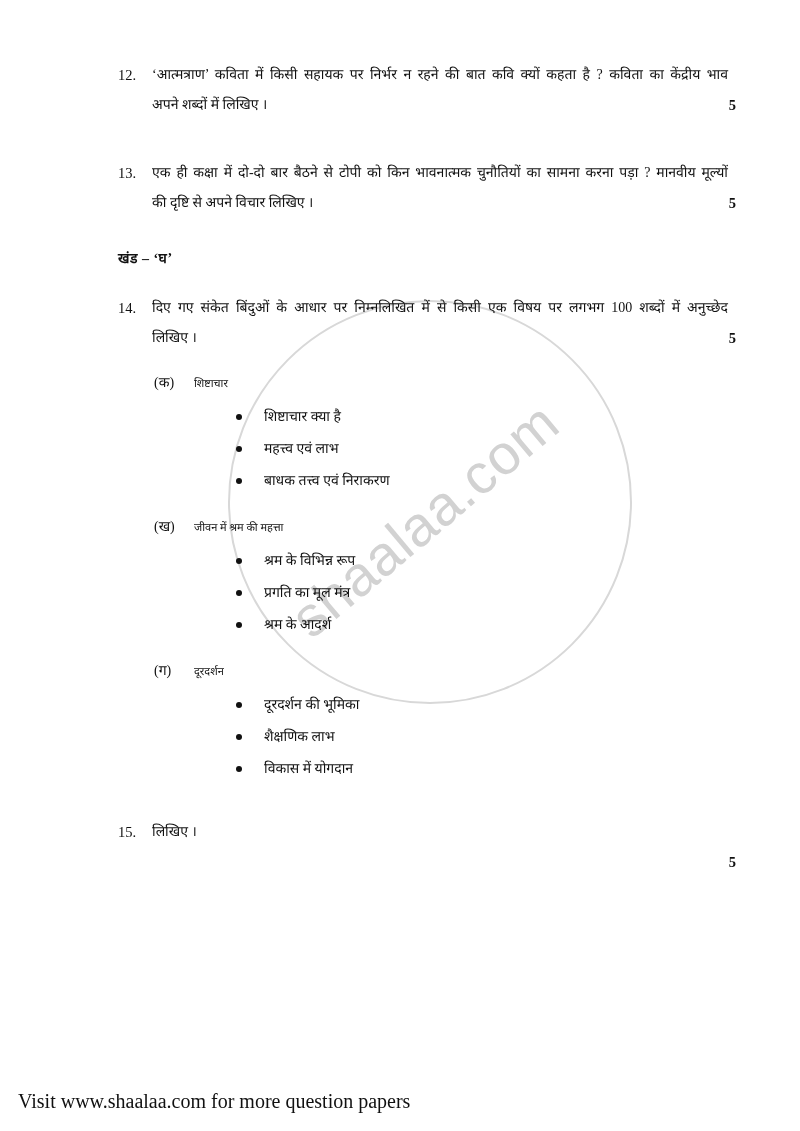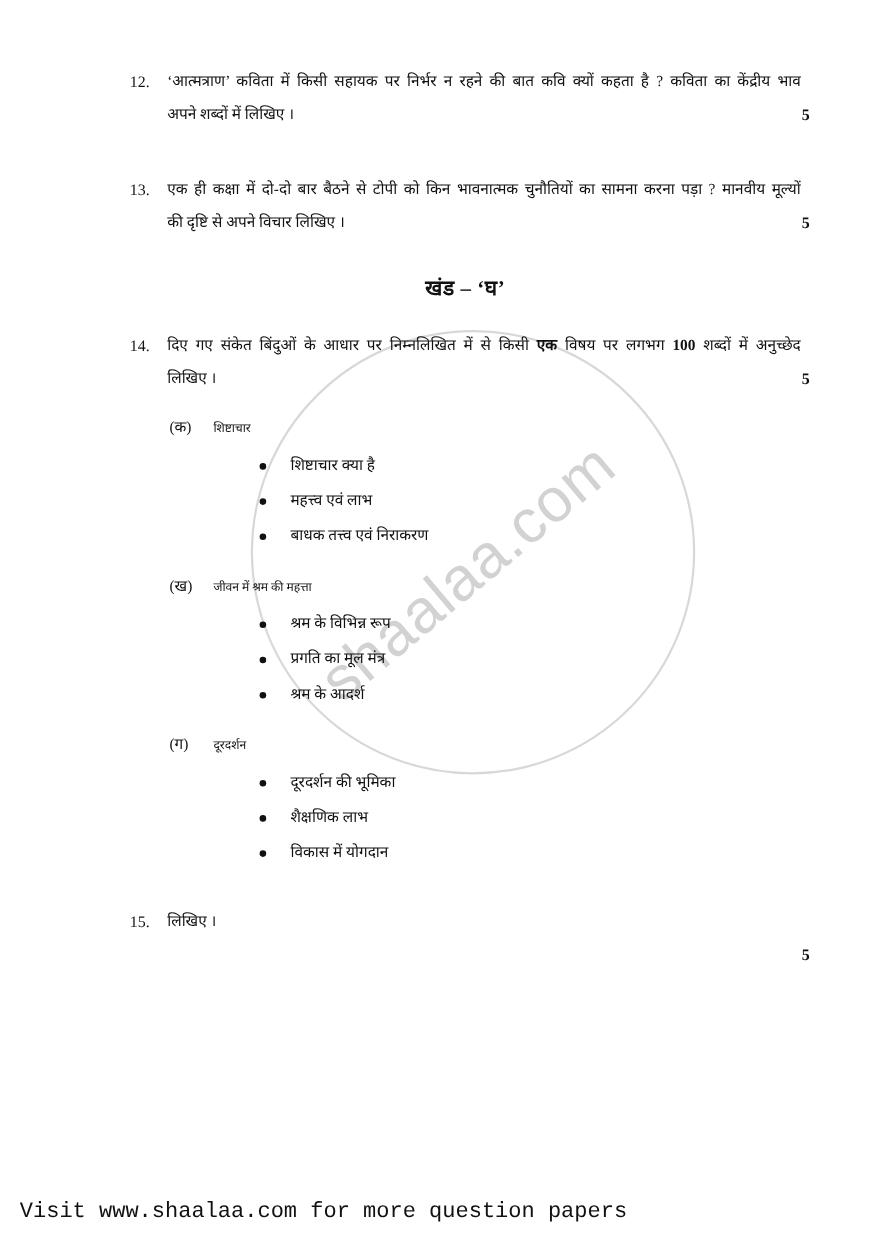--- a/index.html
+++ b/index.html
@@ -92,23 +92,22 @@
     position: absolute;
     right: -8px;
     font-weight: bold;
     font-size: 14.5px;
     line-height: 30px;
   }
 
   .gap-lg { height: 32px; }
 
   .section-heading {
-    text-align: center;
     font-weight: bold;
-    font-size: 19px;
+    font-size: 14px;
     margin: 30px 0 26px 0;
     letter-spacing: 0.5px;
   }
 
   
   .sub {
     display: flex;
     align-items: flex-start;
     margin-left: 36px;
     margin-top: 16px;
@@ -138,21 +137,21 @@
     content: "";
     position: absolute;
     left: 6px;
     top: 13px;
     width: 6px;
     height: 6px;
     background: #111;
     border-radius: 50%;
   }
 
-  .bold { font-weight: bold; }
+  .bold { font-weight: normal; }
 
   
   .page-footer {
     position: absolute;
     left: 78px;
     right: 72px;
     top: 960px;
     z-index: 2;
     display: flex;
     align-items: baseline;
@@ -166,21 +165,21 @@
     flex: 1 1 auto;
     text-align: center;
     margin-right: 120px;
   }
 
   
   .visit-banner {
     position: absolute;
     left: 18px;
     top: 1090px;
-    font-family: Liberation Mono, monospace;
+    font-family: Liberation Serif, serif;
     font-size: 20px;
     color: #111;
     z-index: 3;
   }
 
   .sheet-edge {
     position: absolute;
     left: 0; top: 0;
     width: 800px;
     height: 1050px;

